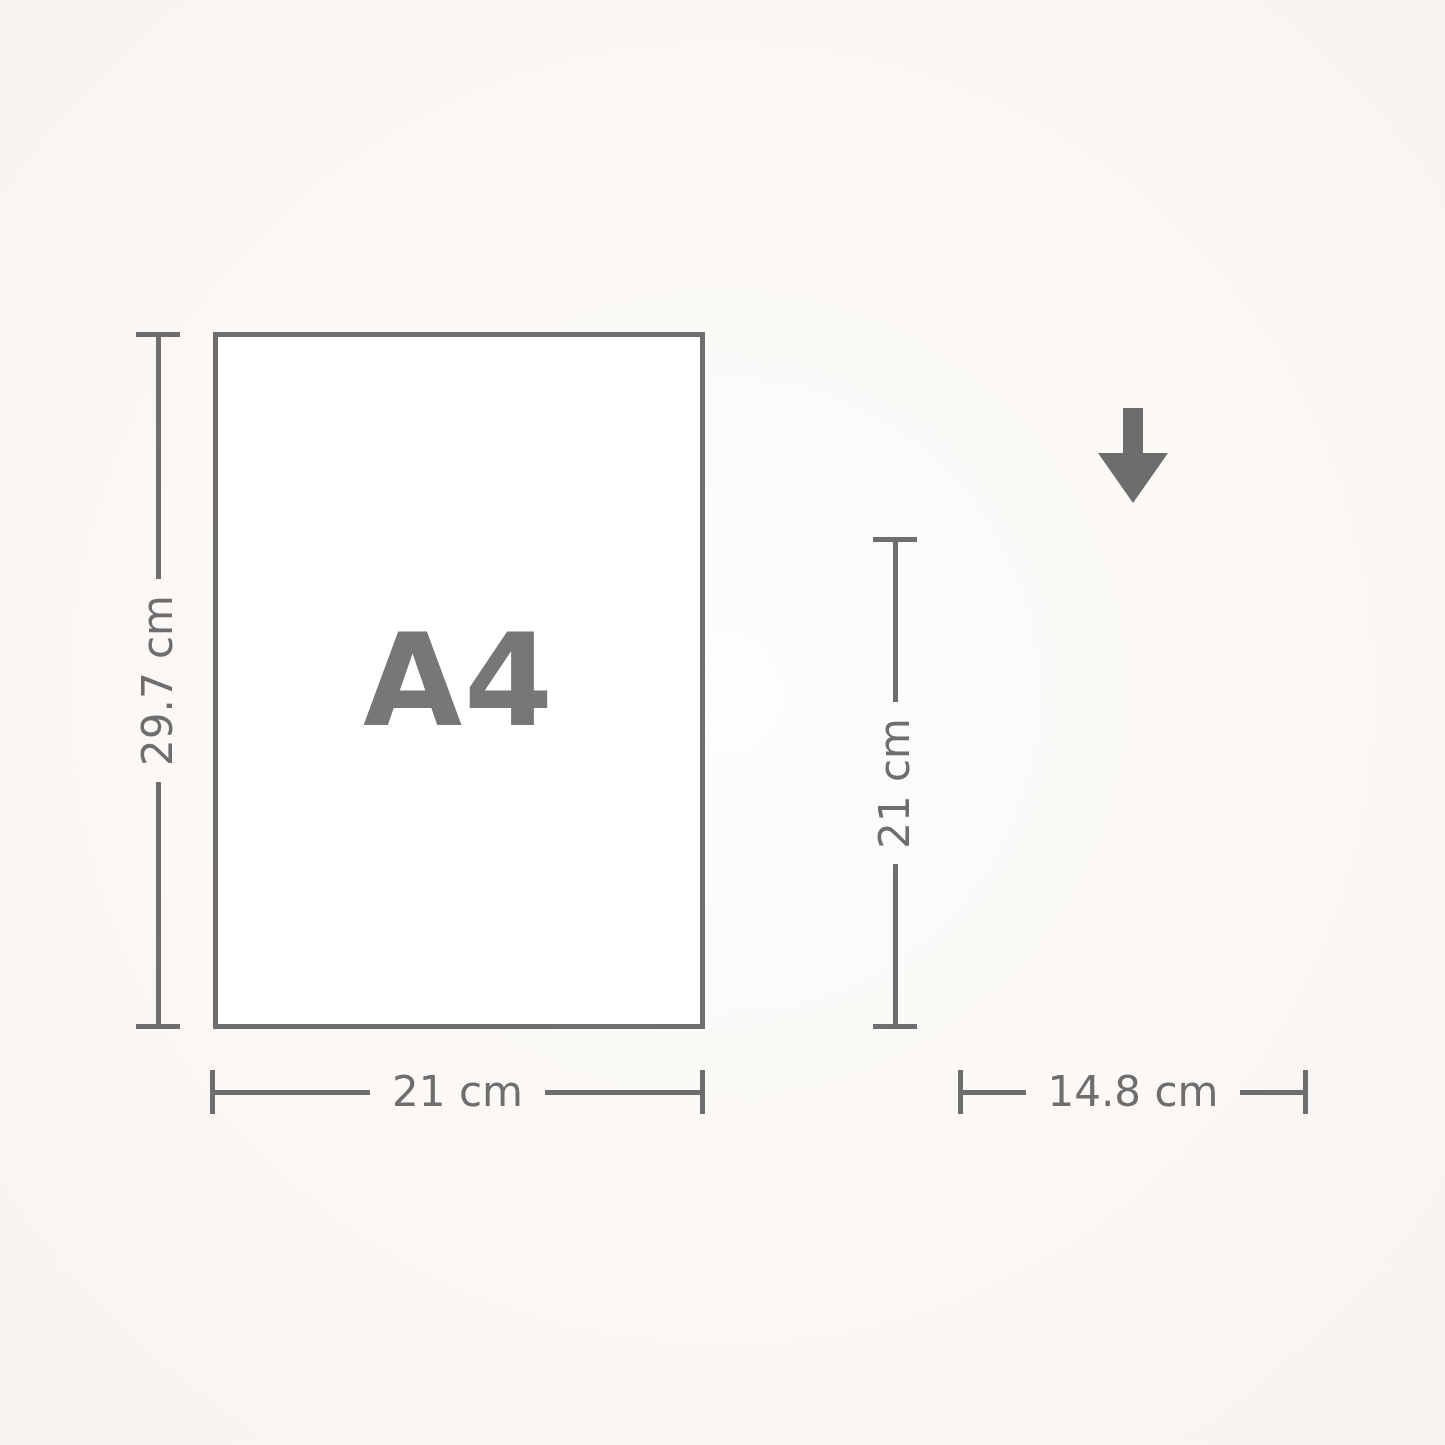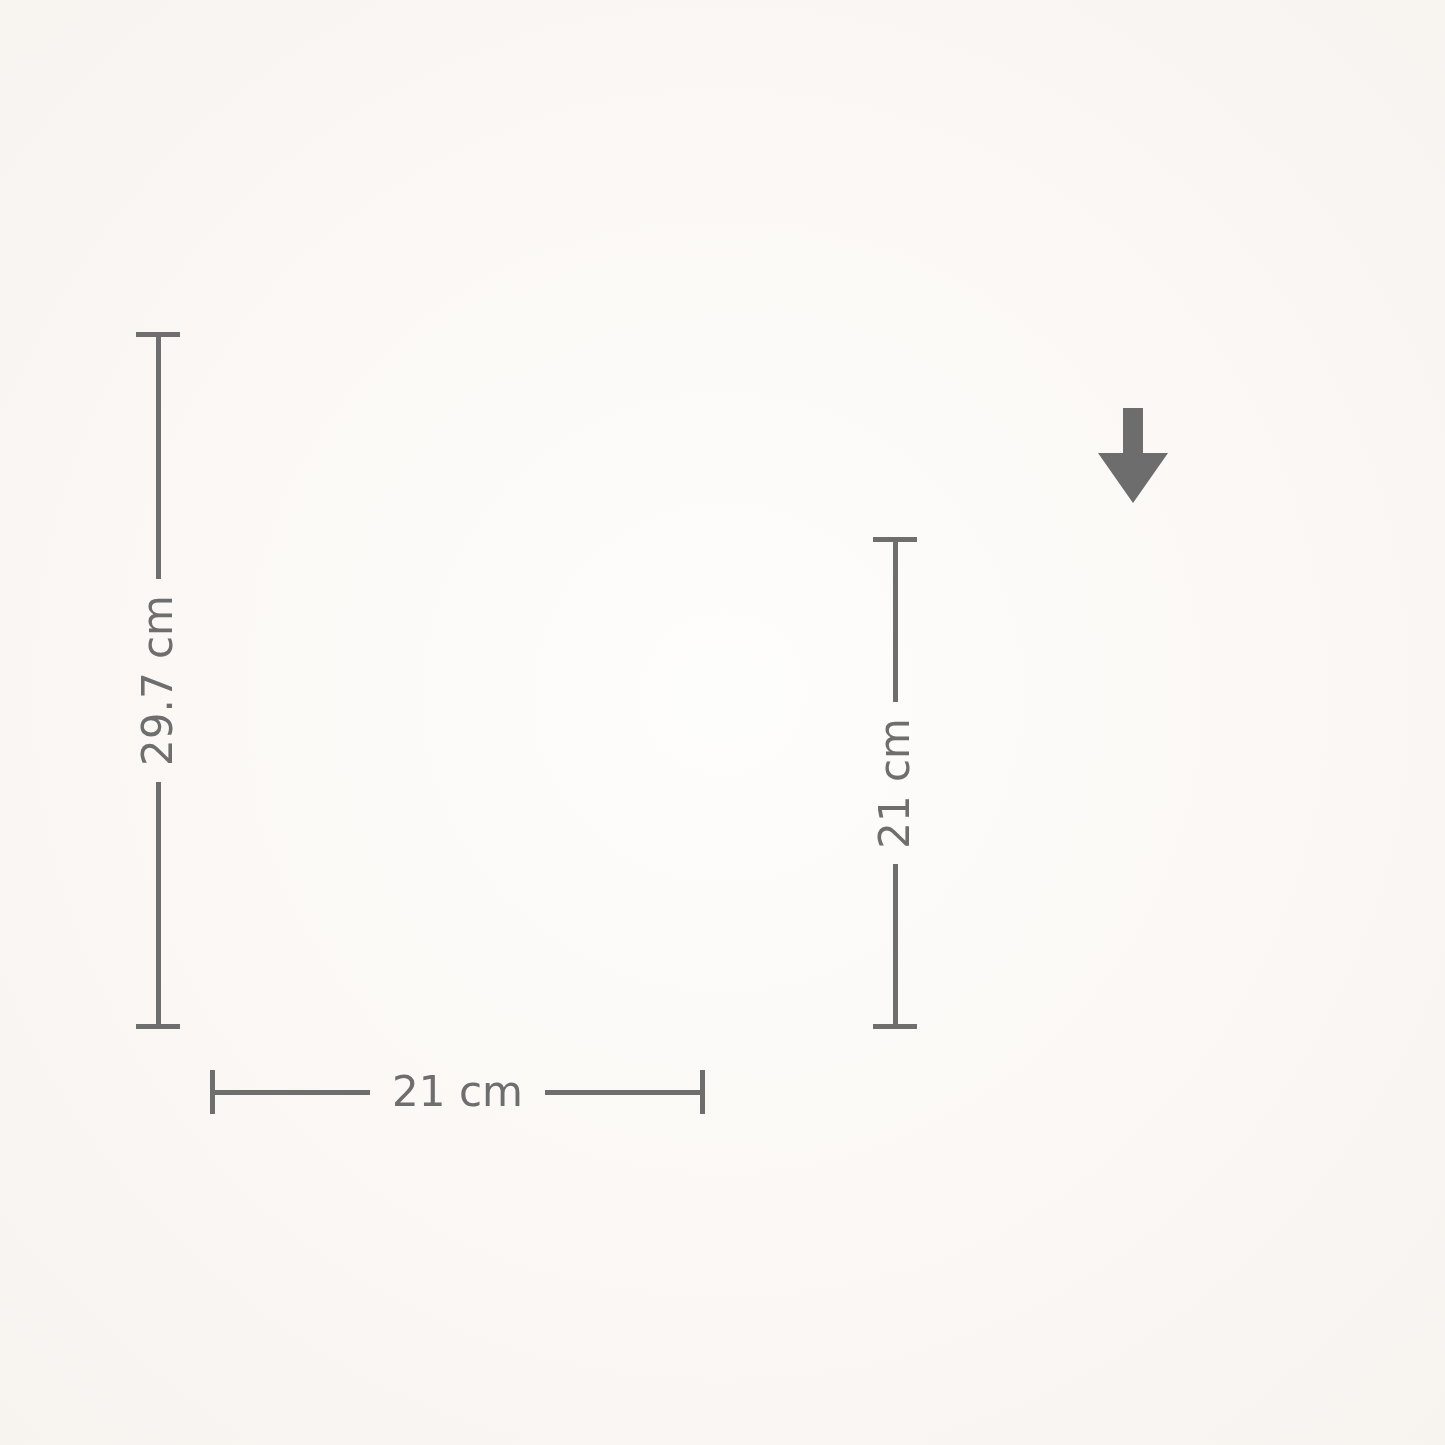--- a/index.html
+++ b/index.html
@@ -110,20 +110,23 @@
 <div class="canvas">
 
   <div class="vdim vdim-a4">
     <div class="tick-h"></div>
     <div class="vline"></div>
     <div class="vlabel">29.7 cm</div>
     <div class="vline"></div>
     <div class="tick-h"></div>
   </div>
 
+  <div class="paper paper-a4">
+    <span class="paper-label">A4</span>
+  </div>
 
   <div class="hdim hdim-a4">
     <div class="tick-v"></div>
     <div class="hline"></div>
     <div class="hlabel">21 cm</div>
     <div class="hline"></div>
     <div class="tick-v"></div>
   </div>
 
   <svg class="arrow" width="70" height="95" viewBox="0 0 70 95">
@@ -132,14 +135,21 @@
 
   <div class="vdim vdim-a5">
     <div class="tick-h"></div>
     <div class="vline"></div>
     <div class="vlabel">21 cm</div>
     <div class="vline"></div>
     <div class="tick-h"></div>
   </div>
 
 
+  <div class="hdim hdim-a5">
+    <div class="tick-v"></div>
+    <div class="hline"></div>
+    <div class="hlabel">14.8 cm</div>
+    <div class="hline"></div>
+    <div class="tick-v"></div>
+  </div>
 
 </div>
 
 </body></html>

